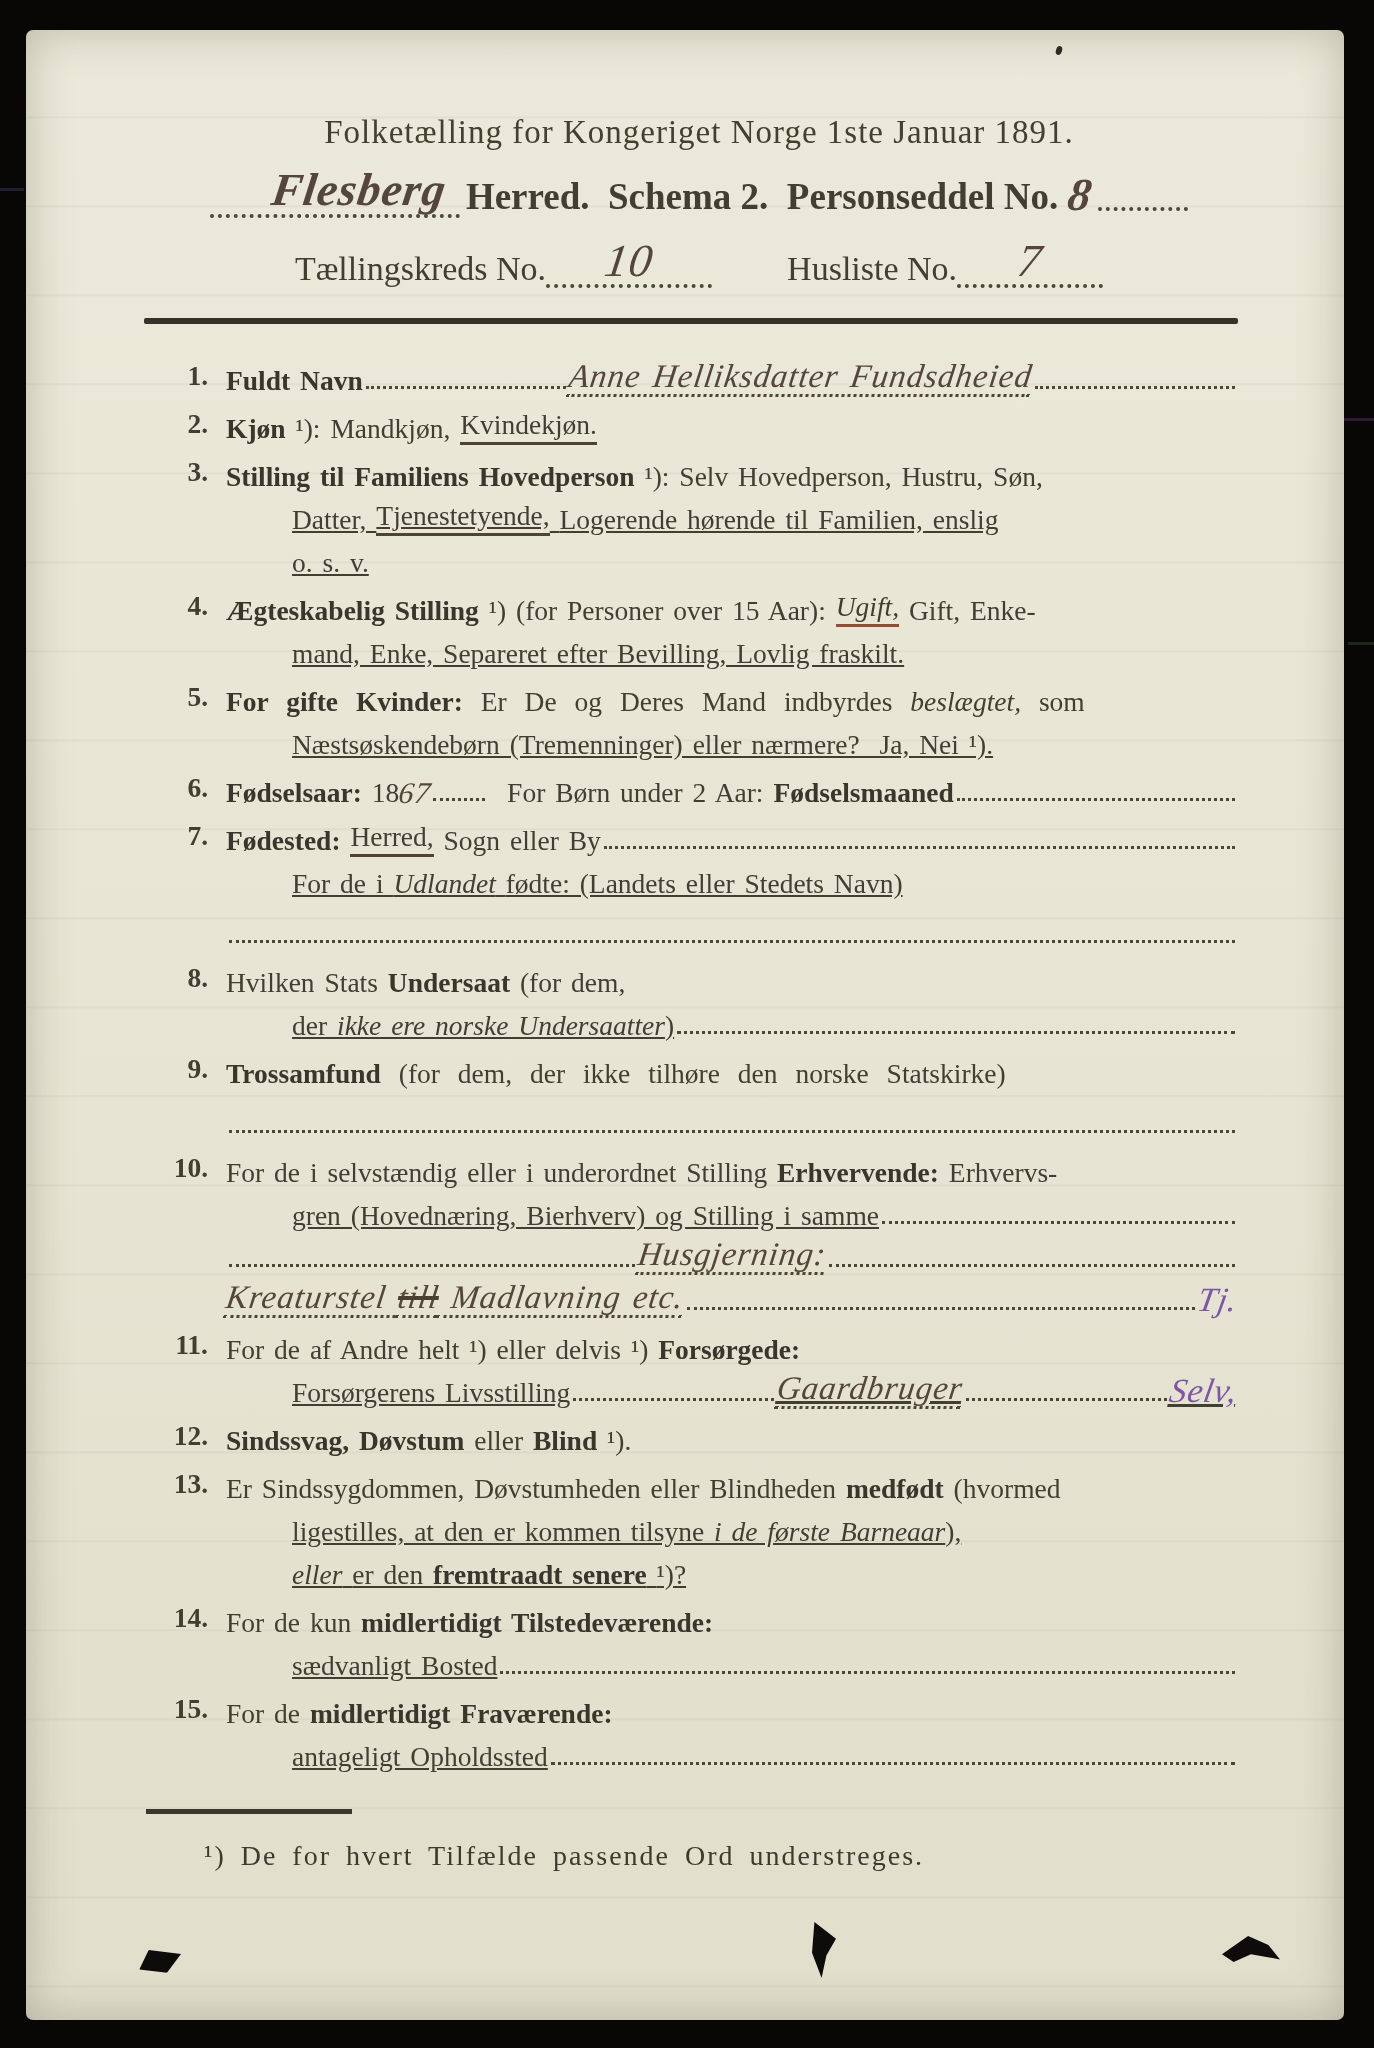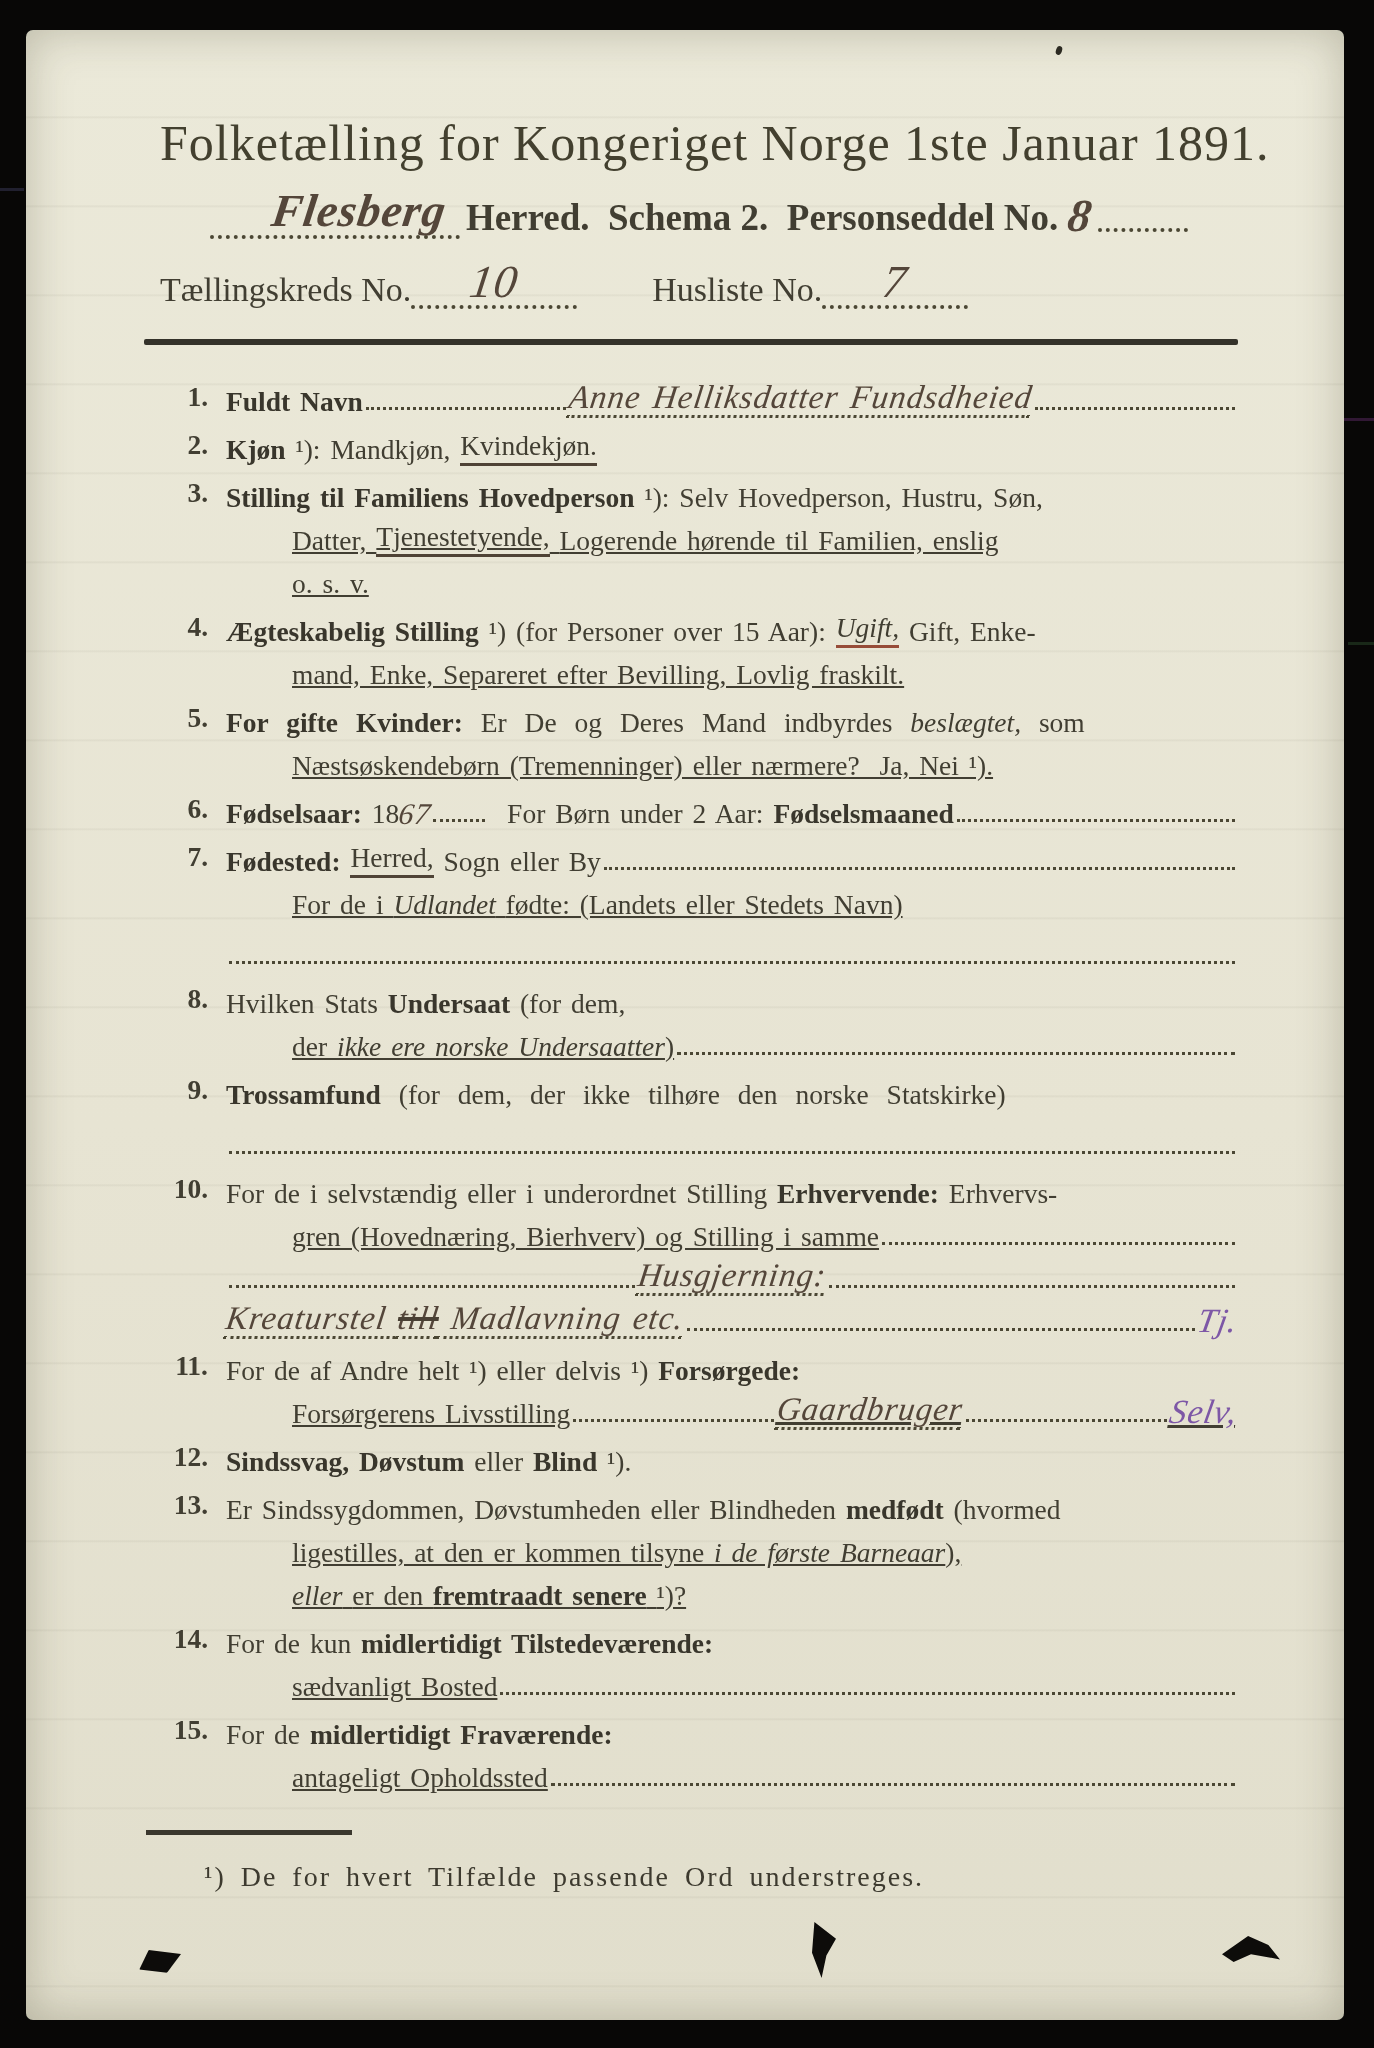--- a/index.html
+++ b/index.html
@@ -6,25 +6,25 @@
   .scan{position:relative;width:1374px;height:2048px;background:#080706;overflow:hidden;
         font-family:"Liberation Serif","DejaVu Serif",serif;}
   .streak{position:absolute;height:3px;opacity:.5;}
   .paper{position:absolute;left:26px;top:30px;width:1318px;height:1990px;border-radius:7px;
          background:
            repeating-linear-gradient(180deg, rgba(125,122,104,0) 0px, rgba(125,122,104,0) 86px, rgba(125,122,104,.10) 87px, rgba(125,122,104,0) 89px),
            linear-gradient(180deg,#eBe9d9 0%,#e7e4d3 55%,#e1decc 100%);
          box-shadow:inset 0 0 46px rgba(70,66,40,.28);
          color:#413e32;}
   .content{padding:44px 106px 0 134px;}
-  .title{font-size:50px;font-weight:normal;letter-spacing:1px;text-align:center;
+  .title{font-size:33px;font-weight:normal;letter-spacing:1px;text-align:center;
          margin:40px 0 16px 0;color:#43402f;white-space:nowrap;}
   .hdr2{display:flex;align-items:flex-end;justify-content:center;font-weight:bold;
         font-size:37px;margin-top:2px;white-space:pre-wrap;}
-  .hdr3{display:flex;align-items:flex-end;font-size:34px;margin-top:20px;white-space:pre-wrap;}
+  .hdr3{display:flex;align-items:flex-end;justify-content:center;font-size:34px;margin-top:20px;white-space:pre-wrap;}
   .muni{border-bottom:4px dotted #4b4734;padding:0 14px 0 62px;margin-right:6px;}
   .hwrit{font-style:italic;letter-spacing:1px;color:#54463a;display:inline-block;transform:skewX(-8deg);}
   .hwbig{font-size:46px;line-height:1;}
   .hdots{display:inline-block;border-bottom:4px dotted #4b4734;margin:0 0 7px 6px;}
   .w90{width:90px;} .w150{width:150px;} .w130{width:130px;}
   .entrybox{display:inline-flex;justify-content:center;border-bottom:4px dotted #4b4734;padding:0 8px;}
   .hsp{width:58px;display:inline-block;}
   .rule{height:6px;background:#34322a;margin:30px 0 30px -16px;border-radius:2px;}
   #items{font-size:27.5px;word-spacing:3px;}
   .form-item{display:flex;align-items:flex-start;margin-bottom:5px;}

